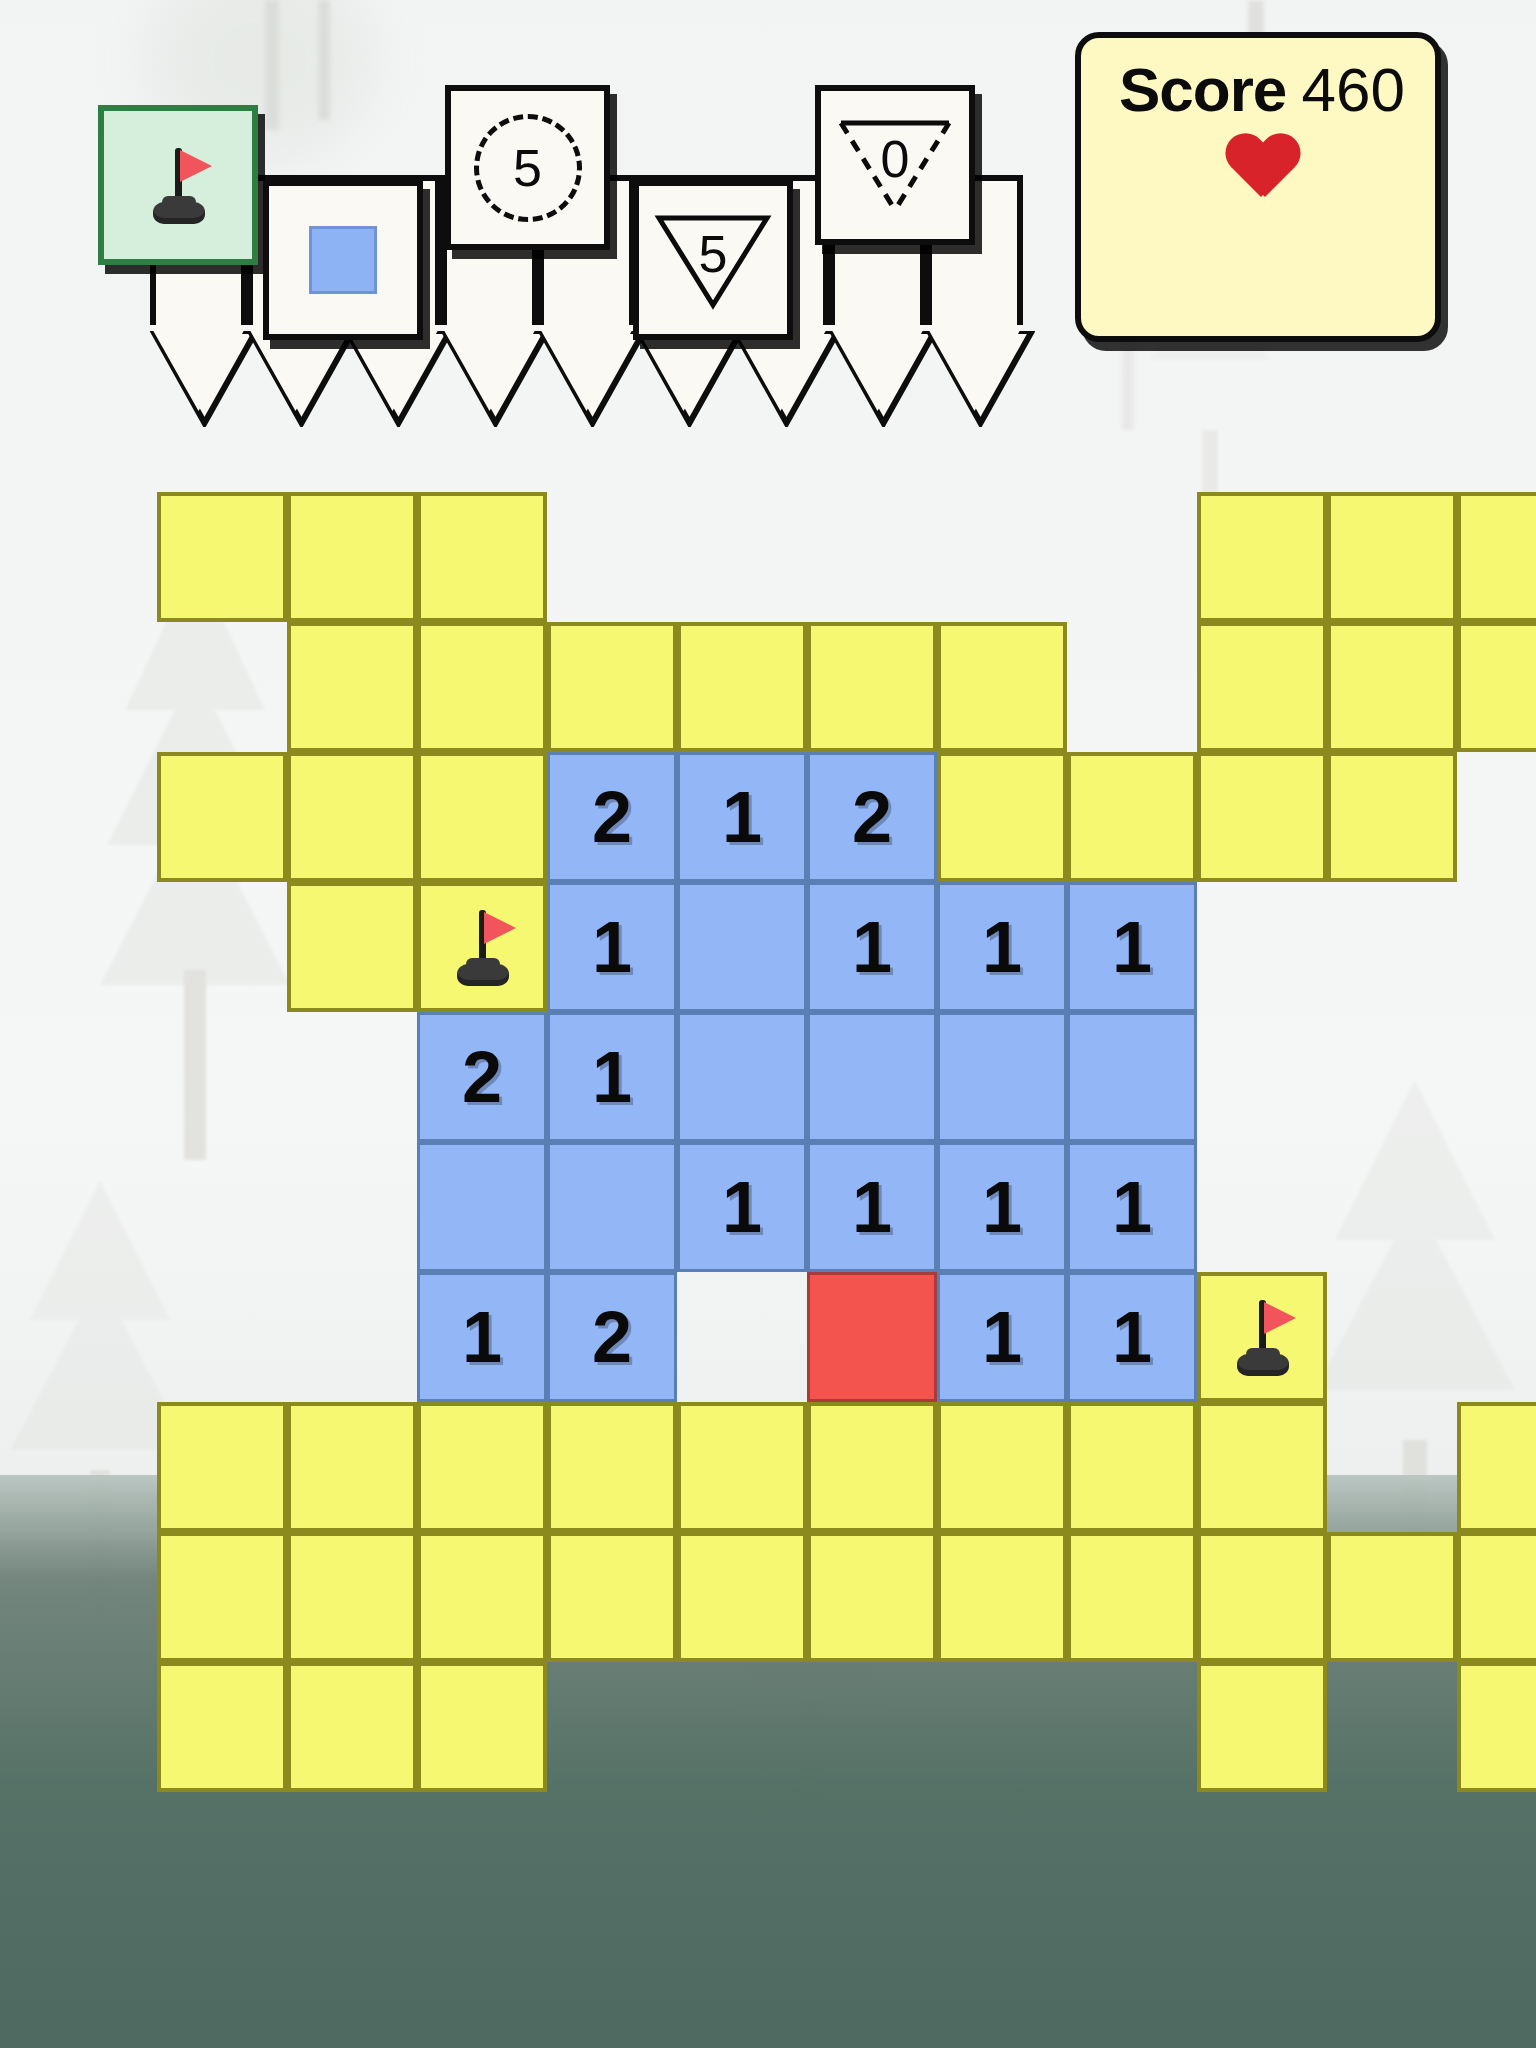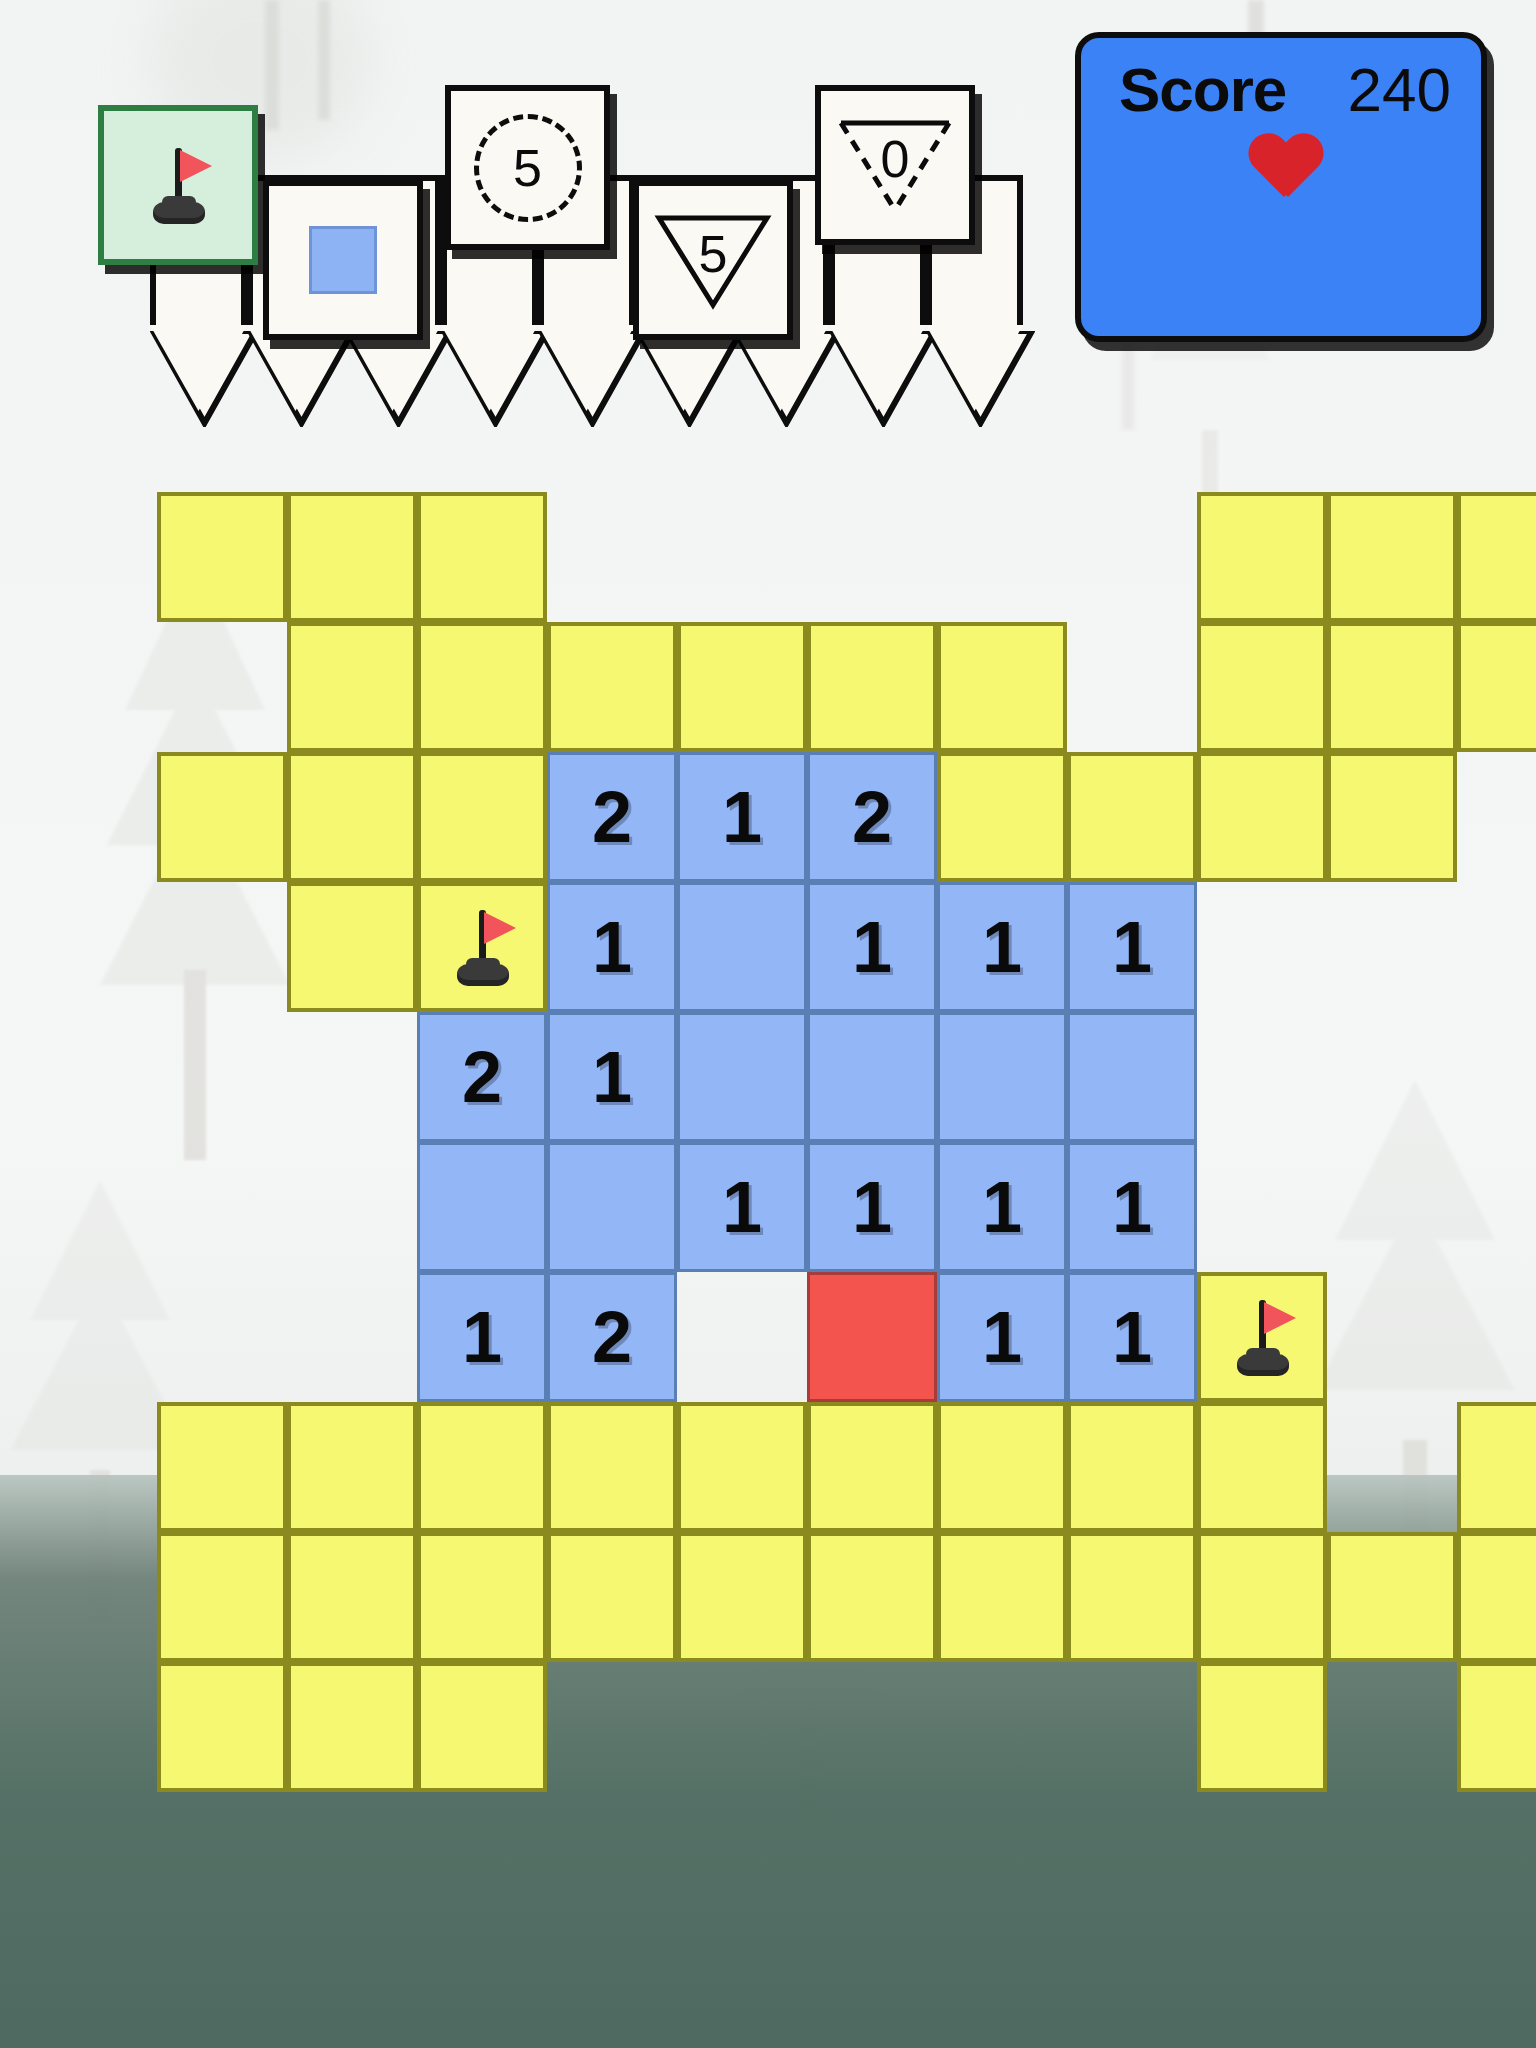--- a/index.html
+++ b/index.html
@@ -65,22 +65,22 @@
   .pennant::after {
     content:""; position:absolute; left:-6px; right:-6px; top:100%;
     height:86px;
     background:#fbf9f4;
     clip-path: polygon(0 0, 100% 0, 50% 100%);
     border:0;
   }
 
   
   #scorecard {
-    position:absolute; left:1075px; top:32px; width:412px; height:310px;
-    background:#3b82f6;
+    position:absolute; left:1075px; top:32px; width:366px; height:310px;
+    background:#fef9c3;
     border:6px solid #0d0d0d;
     border-radius:24px;
     box-shadow: 7px 9px 0 rgba(0,0,0,.80);
     padding:16px 30px 0 38px;
   }
   #scorecard .row { display:flex; align-items:baseline; justify-content:space-between; }
   #scorecard .lbl { font-size:62px; font-weight:700; color:#0b0b0b; letter-spacing:-1px; }
   #scorecard .val { font-size:62px; font-weight:400; color:#0b0b0b; }
   #scorecard .heartwrap { display:flex; justify-content:center; margin-top:10px; }
 
@@ -263,21 +263,21 @@
         <line x1="5" y1="8" x2="59" y2="95" stroke="#0b0b0b" stroke-width="5" stroke-dasharray="12 9"></line>
         <line x1="113" y1="8" x2="59" y2="95" stroke="#0b0b0b" stroke-width="5" stroke-dasharray="12 9"></line>
       </svg>
       <span>0</span>
     </div>
   </div>
 
   <div id="scorecard">
     <div class="row">
       <div class="lbl">Score</div>
-      <div class="val">240</div>
+      <div class="val">460</div>
     </div>
     <div class="heartwrap">
       <div class="heart"></div>
     </div>
   </div>
 </div>
 
 <div id="board">
     <div class="cell hidden" style="left: 157px; top: 492px; width: 130px; height: 130px;"></div>
     <div class="cell hidden" style="left: 287px; top: 492px; width: 130px; height: 130px;"></div>

